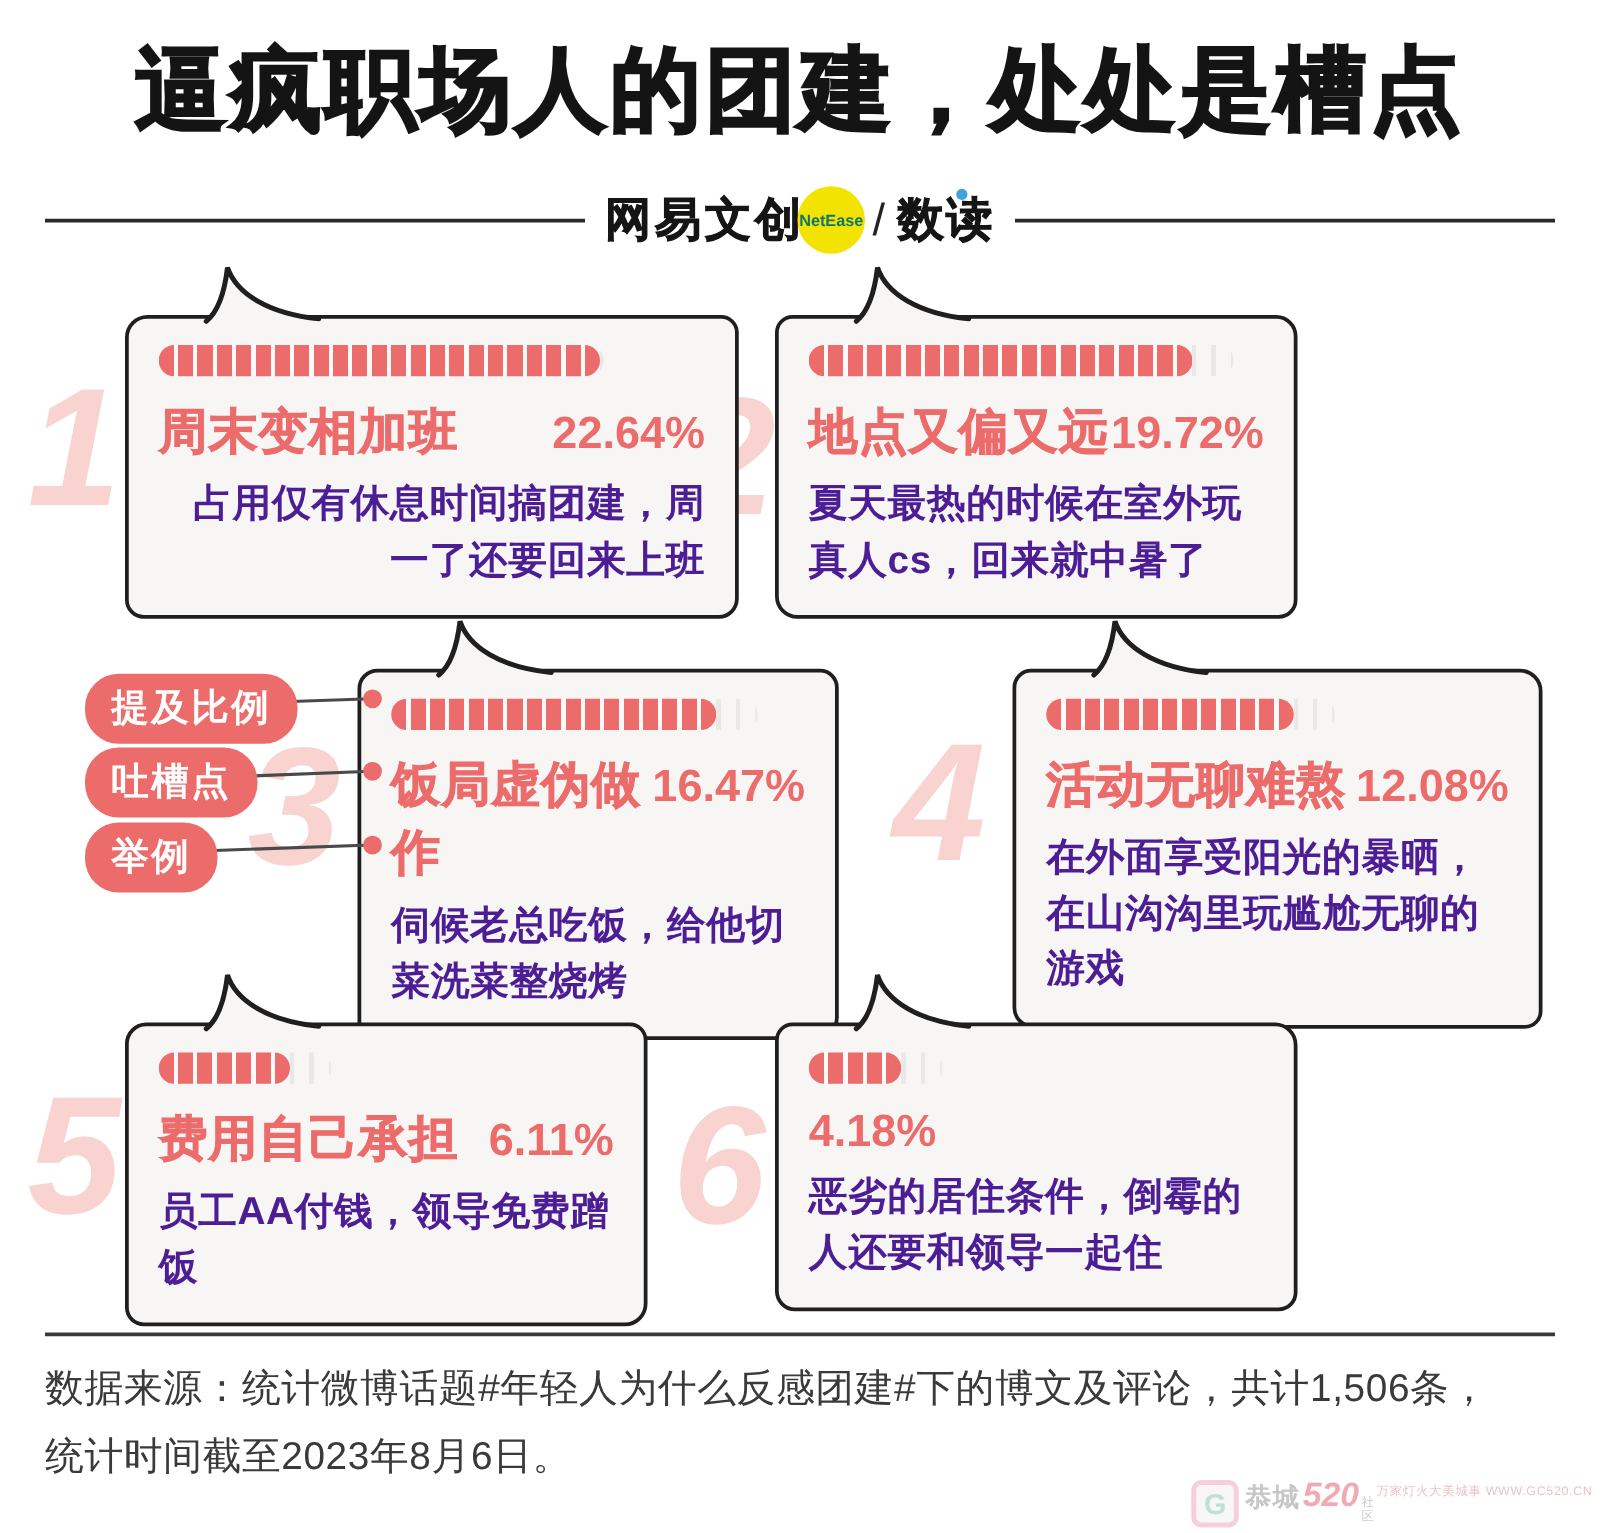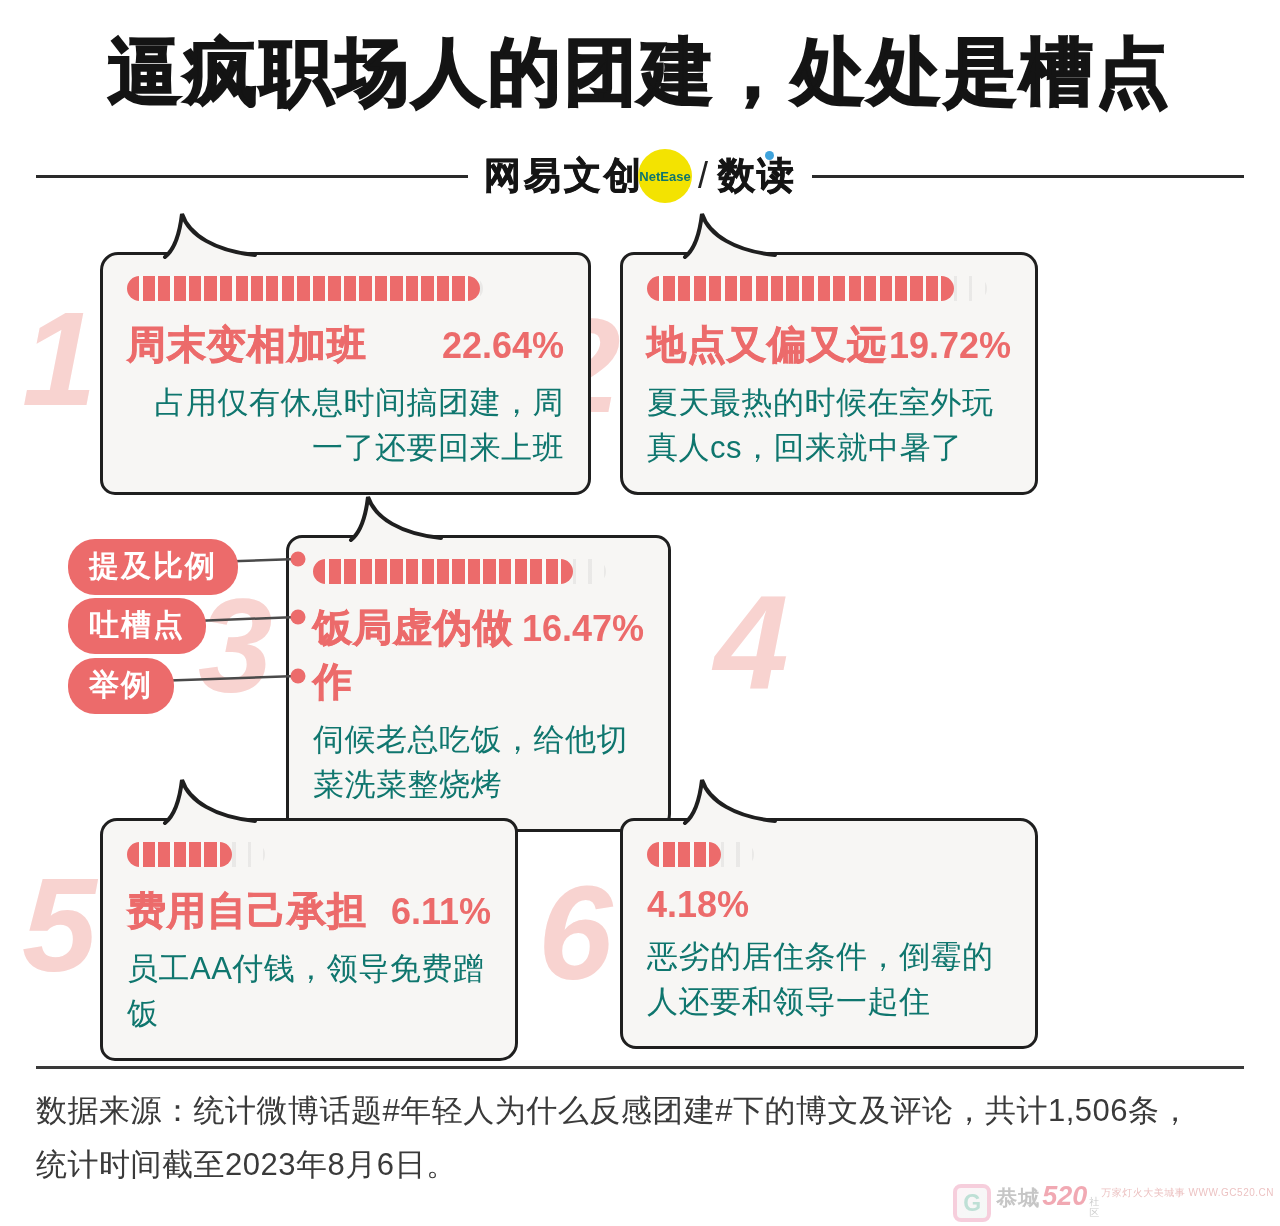--- a/index.html
+++ b/index.html
@@ -94,22 +94,22 @@
     display:flex; justify-content:space-between; align-items:baseline;
     margin-top:17px;
   }
   .ctitle{
     font-size:39px; font-weight:800; letter-spacing:1px; color:#EC6B6B;
     -webkit-text-stroke:0.8px #EC6B6B;
   }
   .cpct{ font-size:36px; font-weight:600; color:#EC6B6B; }
   .cdesc{
     margin-top:9px;
-    font-size:31px; line-height:1.44; font-weight:400;
-    color:#0f766e; letter-spacing:0.5px;
+    font-size:31px; line-height:1.44; font-weight:700;
+    color:#4c1d95; letter-spacing:0.5px;
   }
 
   
   .connectors{ position:absolute; left:60px; top:535px; width:260px; height:170px; z-index:3; overflow:visible; }
   .pill{
     position:absolute; z-index:4;
     background:#EC6B6B; color:#ffffff;
     font-size:30px; font-weight:700; letter-spacing:2px;
     padding:7px 21px 8px; border-radius:27px;
   }
@@ -226,20 +226,34 @@
     <div class="bar-track" style="width: 293px;">
         <div class="bar-fill" style="width: 260px;"></div>
       </div>
     <div class="trow">
       <span class="ctitle">饭局虚伪做作</span>
       <span class="cpct">16.47%</span>
     </div>
     <div class="cdesc">伺候老总吃饭，给他切菜洗菜整烧烤</div>
   </div>
 
+  <div class="card c4">
+    <svg class="tail" viewBox="0 0 100 48">
+      <path d="M6,46 C16,38 21,20 23,3 C30,24 56,40 96,44 L96,48 L6,48 Z" fill="#F7F6F4"></path>
+      <path d="M6,46 C16,38 21,20 23,3 C30,24 56,40 96,44" fill="none" stroke="#1F1F1F" stroke-width="4" stroke-linecap="round"></path>
+    </svg>
+    <div class="bar-track" style="width: 231px;">
+        <div class="bar-fill" style="width: 198px;"></div>
+      </div>
+    <div class="trow">
+      <span class="ctitle">活动无聊难熬</span>
+      <span class="cpct">12.08%</span>
+    </div>
+    <div class="cdesc">在外面享受阳光的暴晒，在山沟沟里玩尴尬无聊的游戏</div>
+  </div>
 
   <div class="card c5">
     <svg class="tail" viewBox="0 0 100 48">
       <path d="M6,46 C16,38 21,20 23,3 C30,24 56,40 96,44 L96,48 L6,48 Z" fill="#F7F6F4"></path>
       <path d="M6,46 C16,38 21,20 23,3 C30,24 56,40 96,44" fill="none" stroke="#1F1F1F" stroke-width="4" stroke-linecap="round"></path>
     </svg>
     <div class="bar-track" style="width: 138px;">
         <div class="bar-fill" style="width: 105px;"></div>
       </div>
     <div class="trow">

